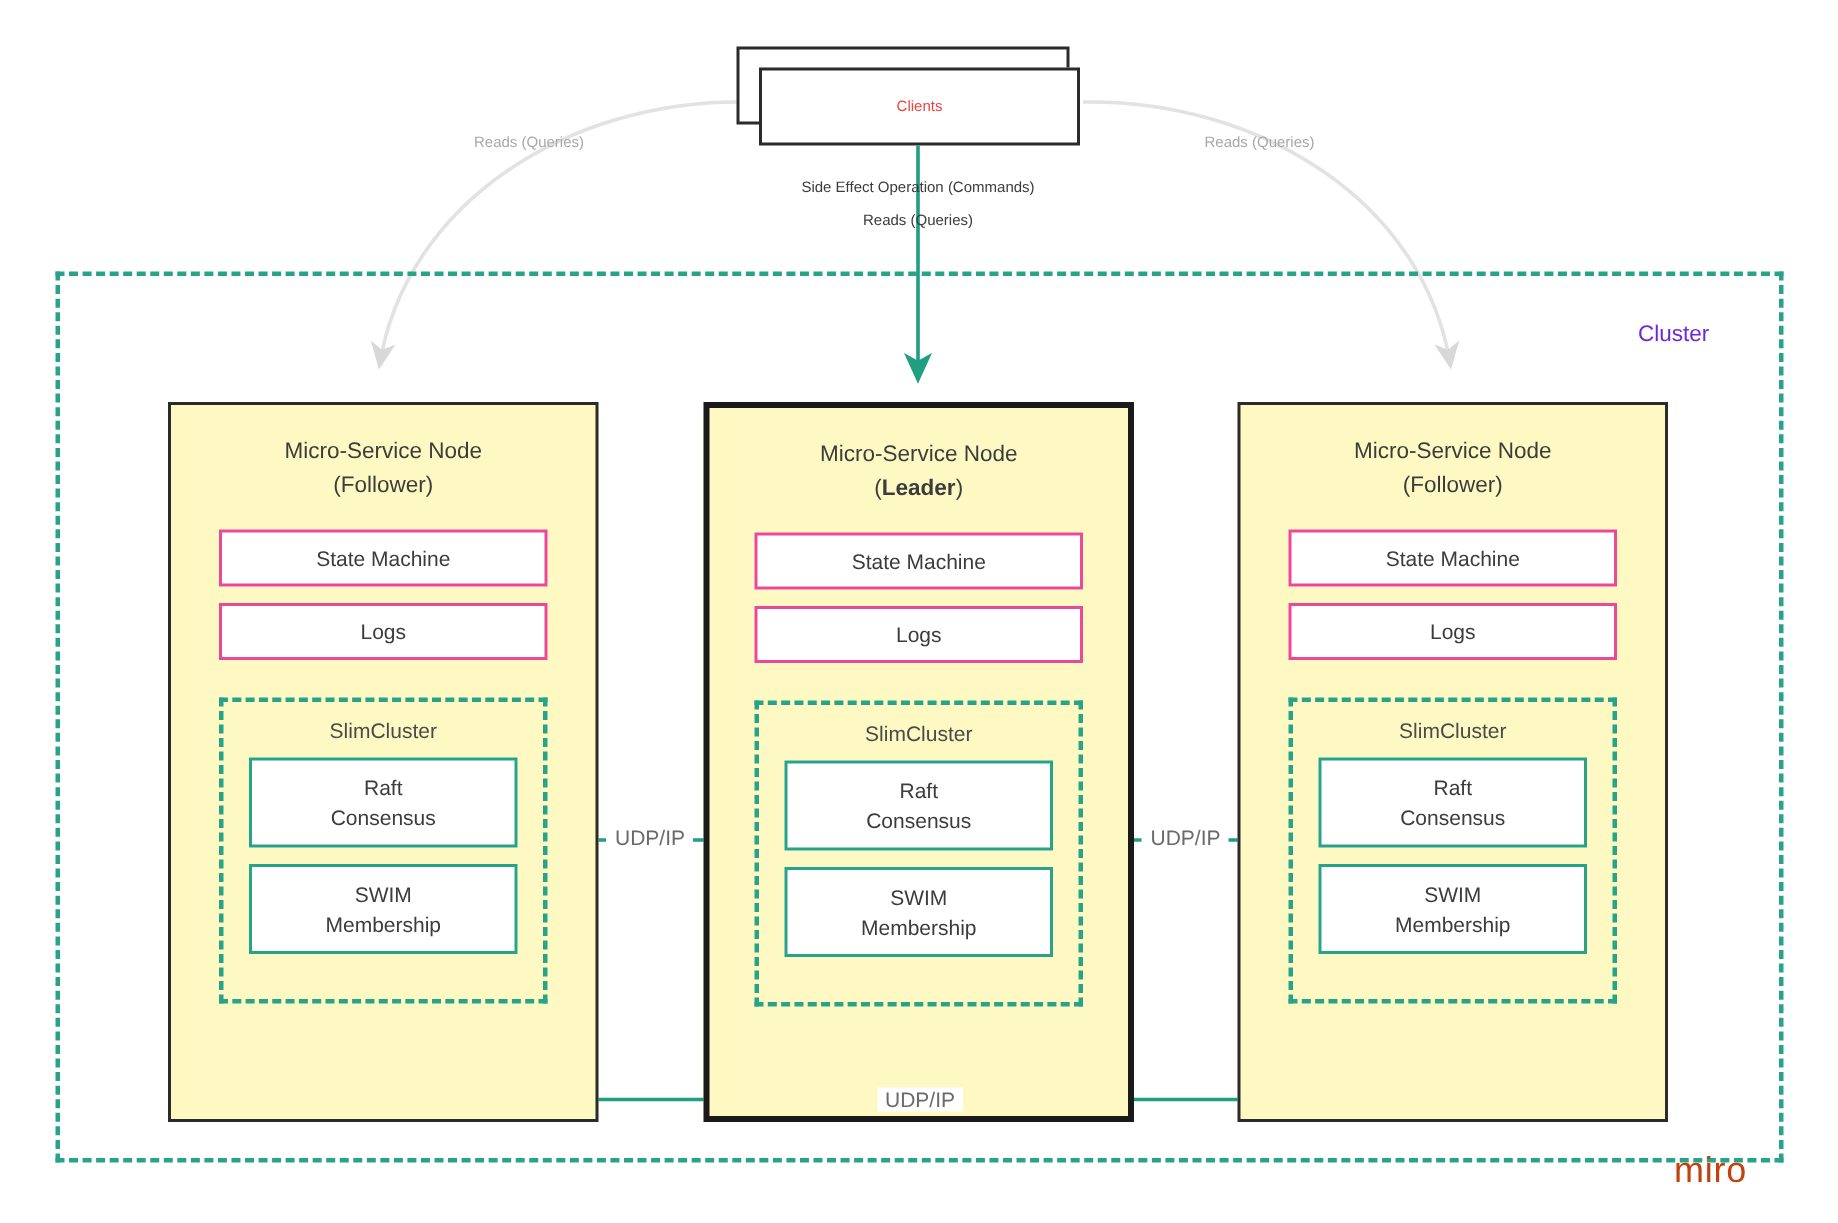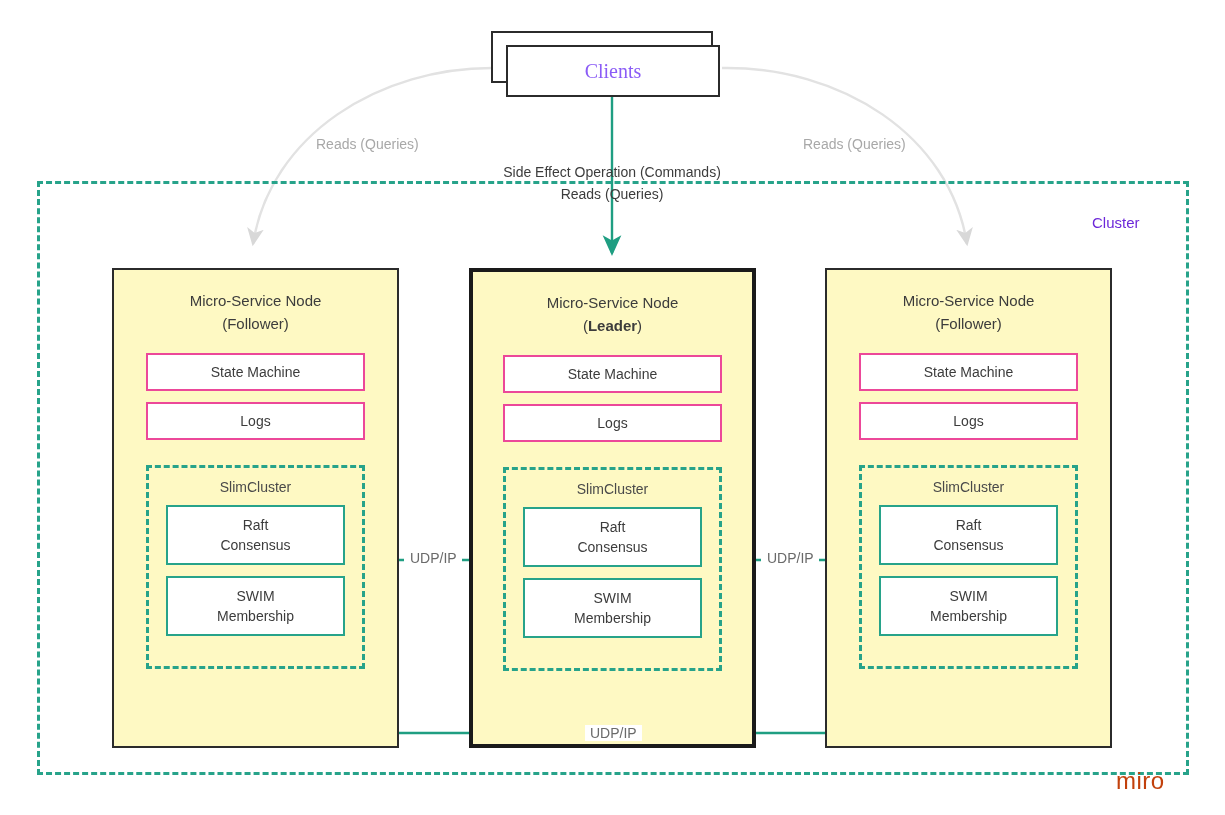--- a/index.html
+++ b/index.html
@@ -42,23 +42,22 @@
     width: 214px; height: 52px;
     border: 2px solid #2b2b2b;
     background: #ffffff;
     box-sizing: border-box;
     display: flex;
     align-items: center;
     justify-content: center;
     z-index: 4;
   }
   .clients-front span {
-    font-size: 20px;
-    color: #8b5cf6;
-    font-family: Liberation Serif, serif;
+    font-size: 10px;
+    color: #ef4444;
   }
 
   
   .cluster-box {
     left: 37px; top: 181px;
     width: 1152px; height: 594px;
     border: 3px dashed #27a38a;
     box-sizing: border-box;
     z-index: 1;
   }
@@ -140,25 +139,24 @@
     font-size: 14px;
     color: #3c3c3c;
     line-height: 20px;
     text-align: center;
   }
   .teal-box.raft { margin-top: 10px; }
   .teal-box.swim { margin-top: 11px; }
 
   
   .edge-label {
-    font-size: 14px;
+    font-size: 10px;
     color: #3c3c3c;
     white-space: nowrap;
     z-index: 7;
-    margin-top: 46px;
   }
   .edge-label.faint { color: #a8a8a8; }
   .edge-label.center {
     left: 487px; top: 115px;
     text-align: center;
     line-height: 22px;
     width: 250px;
   }
   .edge-label.reads-left  { left: 316px; top: 90px; }
   .edge-label.reads-right { left: 803px; top: 90px; }

